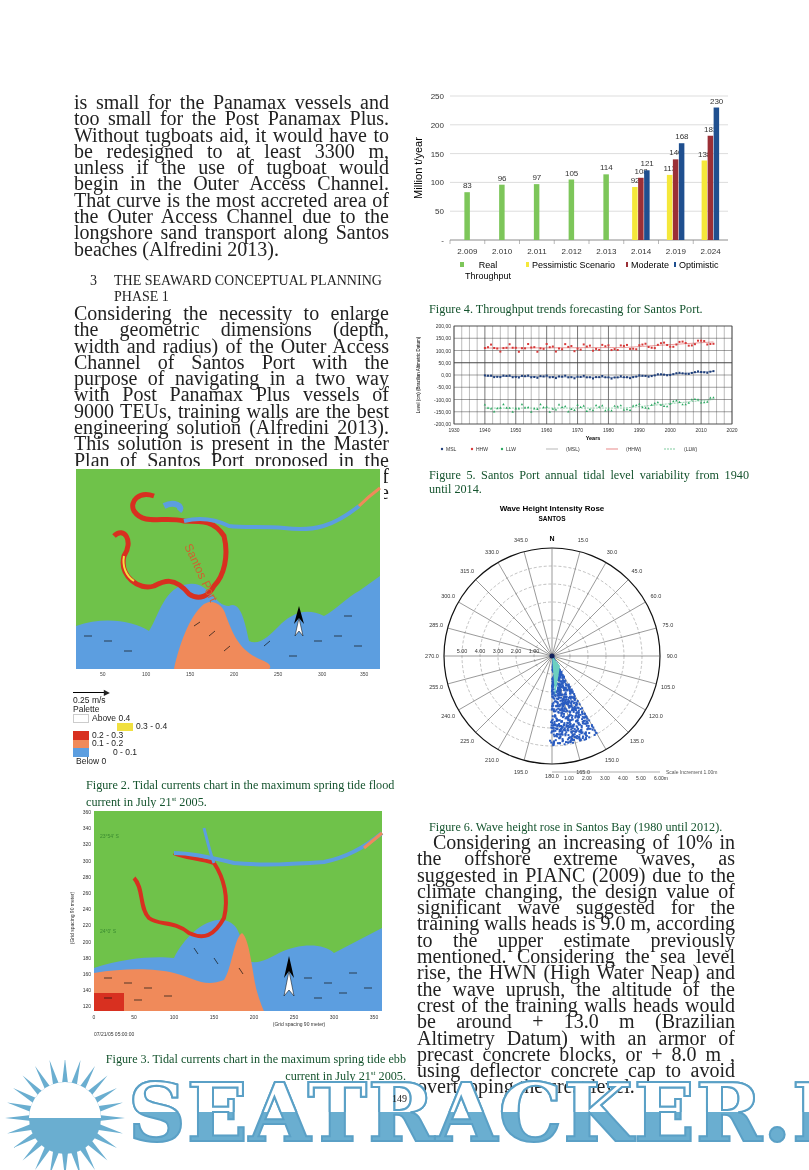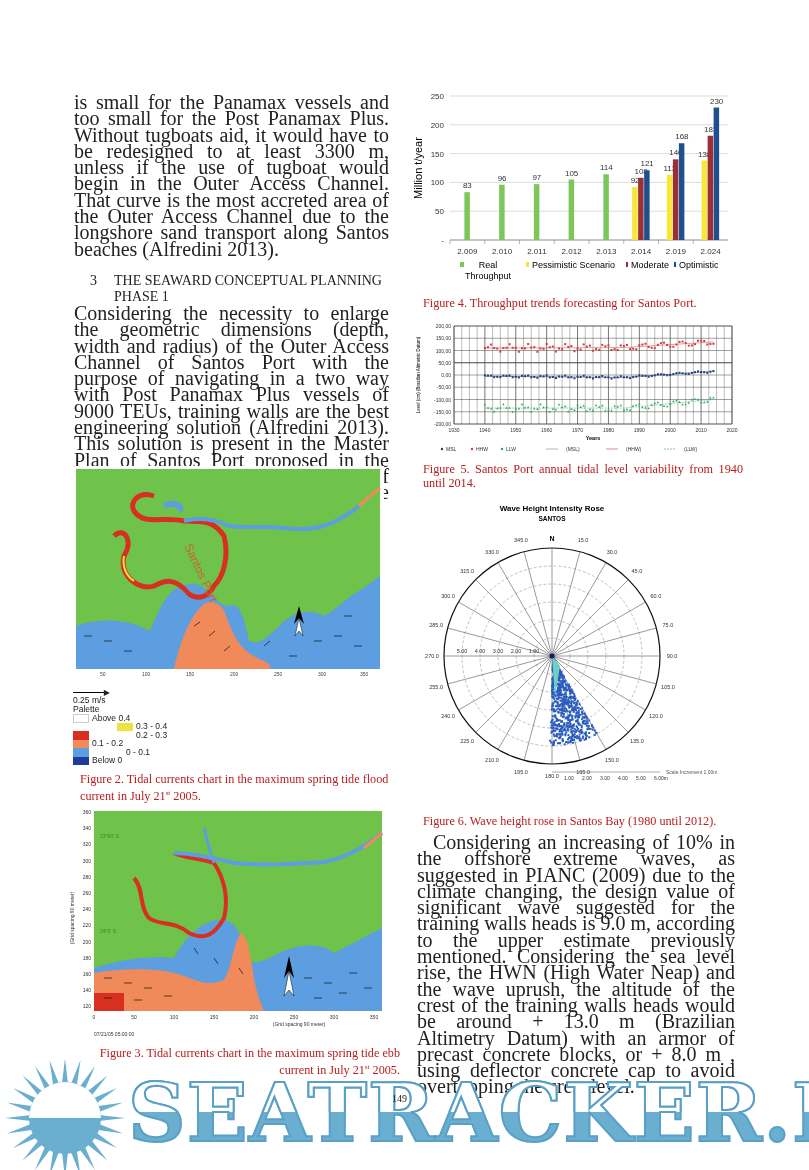--- a/index.html
+++ b/index.html
@@ -1,21 +1,21 @@
 <!DOCTYPE html>
 <html><head>
 <meta charset="utf-8">
 <style>
   html,body{margin:0;padding:0;background:#fff;}
   body{width:809px;height:1170px;position:relative;overflow:hidden;font-family:"Liberation Serif","DejaVu Serif",serif;color:#222;}
   .para{position:absolute;font-size:20px;line-height:16.3px;text-align:justify;margin:0;}
   .para.indent{text-indent:16px;}
   .heading{position:absolute;font-size:14px;line-height:16px;margin:16px;}
   .heading .num{display:inline-block;width:24px;}
-  .caption{position:absolute;font-size:12.2px;line-height:14px;margin:6px;color:#b91c1c;}
+  .caption{position:absolute;font-size:12.2px;line-height:14px;margin:12px;color:#14532d;}
   .fig{position:absolute;}
   svg text{font-family:"Liberation Sans","DejaVu Sans",sans-serif;}
   .pagenum{position:absolute;left:392px;top:1093px;font-size:10px;z-index:3;}
   .watermark{position:absolute;left:0;top:1060px;width:809px;height:110px;z-index:2;}
   .wm-text{position:absolute;left:128px;top:1068px;font-family:"DejaVu Serif",serif;font-weight:bold;font-size:80px;letter-spacing:1px;color:#6aaed0;-webkit-text-stroke:2px #5aa0c6;z-index:2;line-height:90px;white-space:nowrap;}
   .wm-top{position:absolute;left:128px;top:1068px;height:44px;overflow:hidden;font-family:"DejaVu Serif",serif;font-weight:bold;font-size:80px;letter-spacing:1px;color:#fff;-webkit-text-stroke:2px #5aa0c6;z-index:2;line-height:90px;white-space:nowrap;}
 </style>
 </head>
 <body>
 
@@ -79,33 +79,33 @@
   <div>Palette</div>
   <div id="palette-list">
       <div style="display: flex; align-items: flex-end; height: 8.5px;">
         <span style="display: inline-block; width: 16px; height: 8.5px; background: rgb(255, 255, 255); border: 1px solid rgb(204, 204, 204); box-sizing: border-box;"></span>
         <span style="margin-left: 3px;">Above 0.4</span>
       </div>
       <div style="display: flex; align-items: center; height: 8.5px; margin-left: 44px;">
         <span style="display: inline-block; width: 16px; height: 8.5px; background: rgb(240, 224, 64); border: none; box-sizing: border-box;"></span>
         <span style="margin-left: 3px;">0.3 - 0.4</span>
       </div>
-      <div style="display: flex; align-items: flex-start; height: 8.5px; gap: 44px;">
+      <div style="display: flex; align-items: flex-start; height: 8.5px;">
         <span style="display: inline-block; width: 16px; height: 8.5px; background: rgb(216, 48, 32); border: none; box-sizing: border-box;"></span>
         <span style="margin-left: 3px;">0.2 - 0.3</span>
       </div>
       <div style="display: flex; align-items: center; height: 8.5px;">
         <span style="display: inline-block; width: 16px; height: 8.5px; background: rgb(240, 138, 90); border: none; box-sizing: border-box;"></span>
         <span style="margin-left: 3px;">0.1 - 0.2</span>
       </div>
       <div style="display: flex; align-items: center; height: 8.5px;">
         <span style="display: inline-block; width: 16px; height: 8.5px; background: rgb(92, 158, 224); border: none; box-sizing: border-box;"></span>
-        <span style="margin-left: 16px; padding-left: 21px;">0 - 0.1</span>
+        <span style="margin-left: 3px; padding-left: 21px;">0 - 0.1</span>
       </div>
-      <div style="display: flex; align-items: center; height: 8.5px;">
+      <div style="display: flex; height: 8.5px; flex-direction: column;">
         <span style="display: inline-block; width: 16px; height: 8.5px; background: rgb(32, 60, 154); border: none; box-sizing: border-box;"></span>
         <span style="margin-left: 3px;">Below  0</span>
       </div>
     </div>
 </div>
 
 <p class="caption" style="left:74px;top:766px;width:320px;">
   <span>Figure 2. Tidal currents chart in the maximum spring tide flood current in July 21</span><sup style="font-size:7px;">st</sup><span> 2005.</span>
 </p>
 

